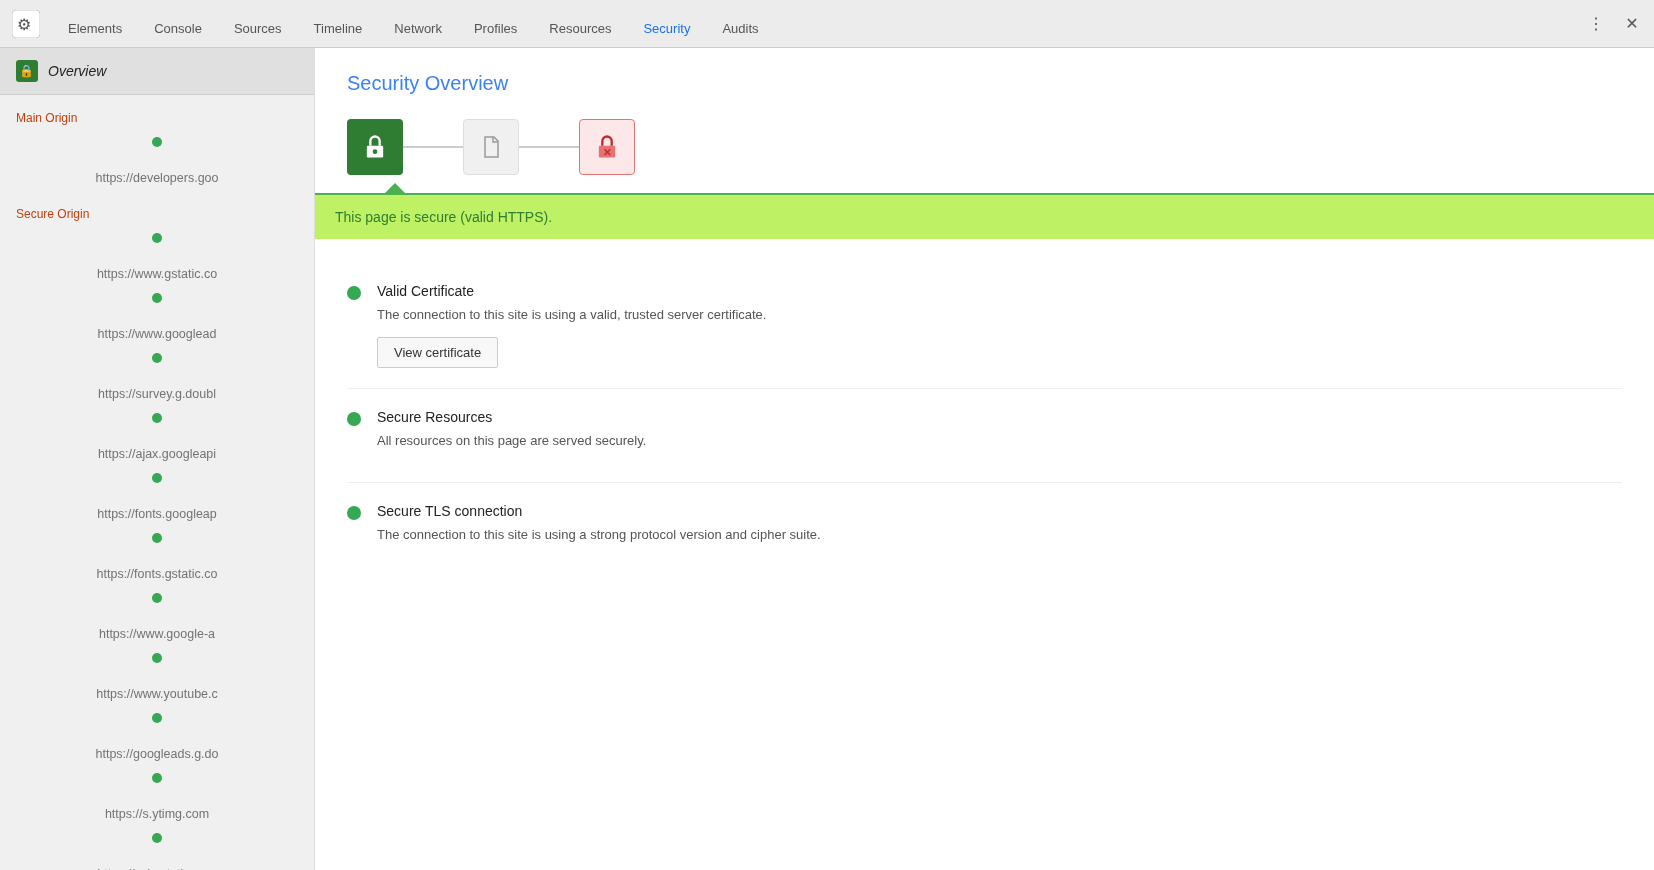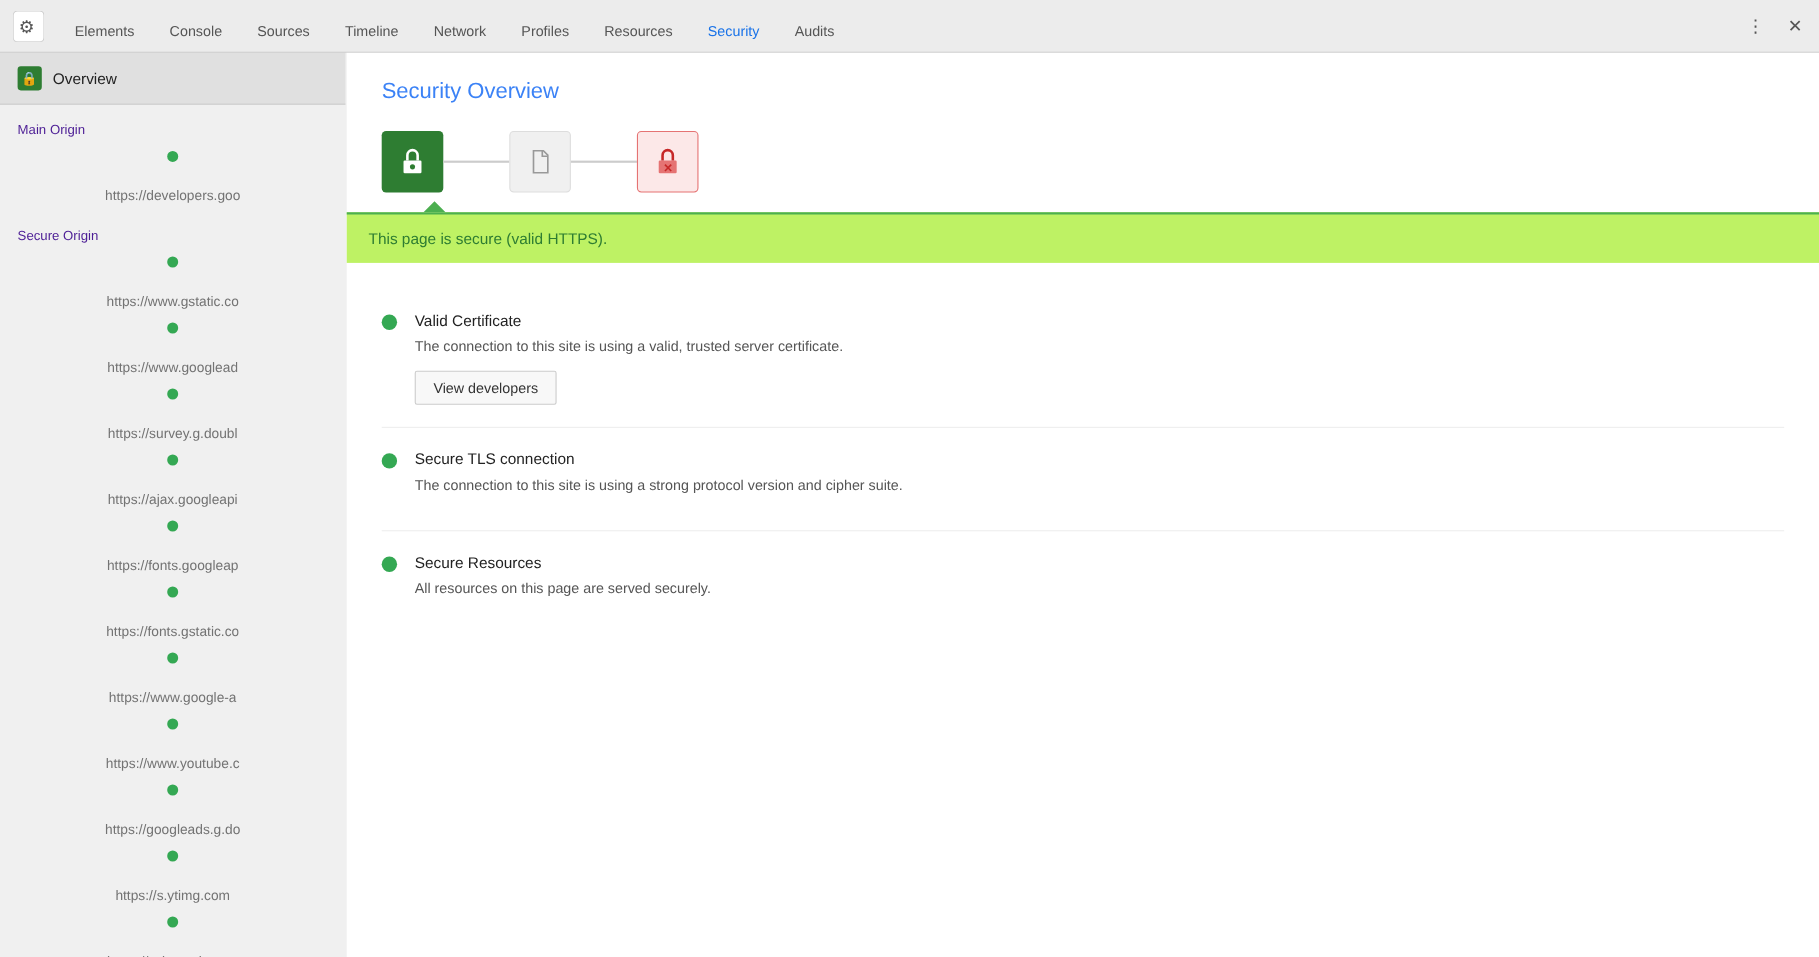--- a/index.html
+++ b/index.html
@@ -102,21 +102,21 @@
       border-radius: 3px;
       display: flex;
       align-items: center;
       justify-content: center;
       color: white;
       font-size: 12px;
     }
     .sidebar-section-header {
       padding: 16px 16px 6px 16px;
       font-size: 12px;
-      color: #4c1d95;
+      color: #c2410c;
       font-weight: 400;
     }
     .sidebar-item {
       display: flex;
       align-items: center;
       gap: 24px;
       padding: 6px 16px;
       cursor: pointer;
       color: #737373;
       font-size: 12.5px;
@@ -286,21 +286,21 @@
     <div class="toolbar-icon-btn">⋮</div>
     <div class="toolbar-icon-btn">✕</div>
   </div>
 </div>
 
 <div class="main-layout">
 
   <div class="sidebar">
     <div class="sidebar-overview">
       <div class="overview-icon">🔒</div>
-      <span style="font-size:14px;font-weight:500;color:#222;">Overview</span>
+      <span style="font-size:14px;font-weight:500;color:#222;font-style:italic;">Overview</span>
     </div>
 
     <div class="sidebar-section-header">Main Origin</div>
     <div class="sidebar-item">
       <div class="dot dot-green"></div>
       <span class="sidebar-item-text">https://developers.goo</span>
     </div>
 
     <div class="sidebar-section-header">Secure Origin</div>
 
@@ -385,35 +385,35 @@
 
       <div class="status-banner">
         <span class="status-banner-text">This page is secure (valid HTTPS).</span>
       </div>
 
       <div class="security-section">
         <div class="section-dot dot-green"></div>
         <div class="section-content">
           <div class="section-title">Valid Certificate</div>
           <div class="section-desc">The connection to this site is using a valid, trusted server certificate.</div>
-          <button class="view-cert-btn">View developers</button>
+          <button class="view-cert-btn">View certificate</button>
+        </div>
+      </div>
+
+      <div class="security-section">
+        <div class="section-dot dot-green"></div>
+        <div class="section-content">
+          <div class="section-title">Secure Resources</div>
+          <div class="section-desc">All resources on this page are served securely.</div>
         </div>
       </div>
 
       <div class="security-section">
         <div class="section-dot dot-green"></div>
         <div class="section-content">
           <div class="section-title">Secure TLS connection</div>
           <div class="section-desc">The connection to this site is using a strong protocol version and cipher suite.</div>
         </div>
       </div>
 
-      <div class="security-section">
-        <div class="section-dot dot-green"></div>
-        <div class="section-content">
-          <div class="section-title">Secure Resources</div>
-          <div class="section-desc">All resources on this page are served securely.</div>
-        </div>
-      </div>
-
     </div>
   </div>
 </div>
 
 </body></html>

